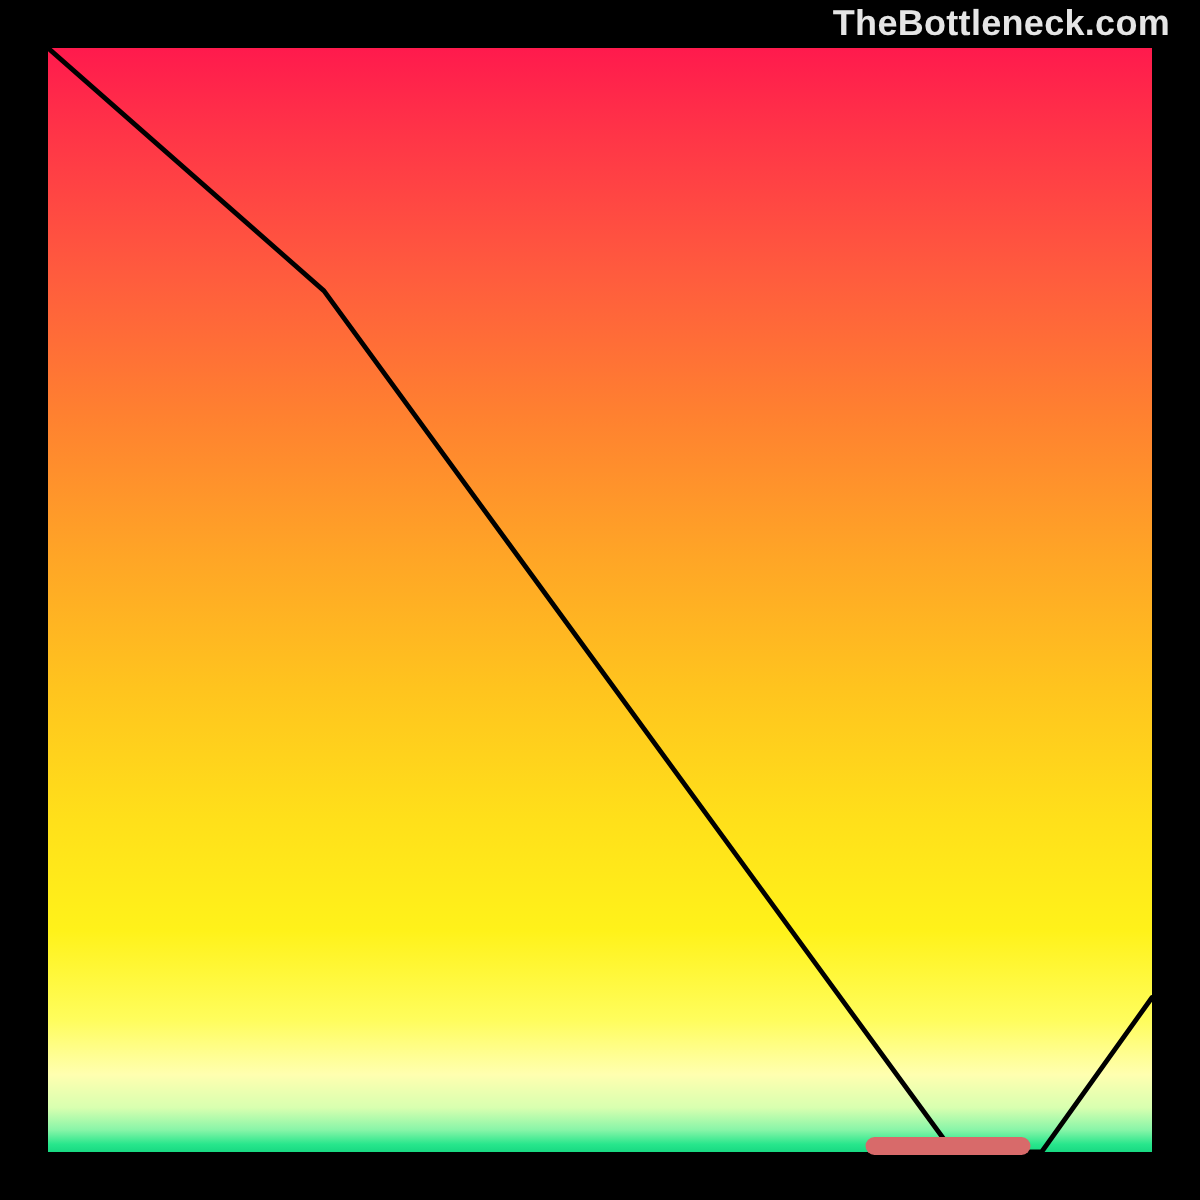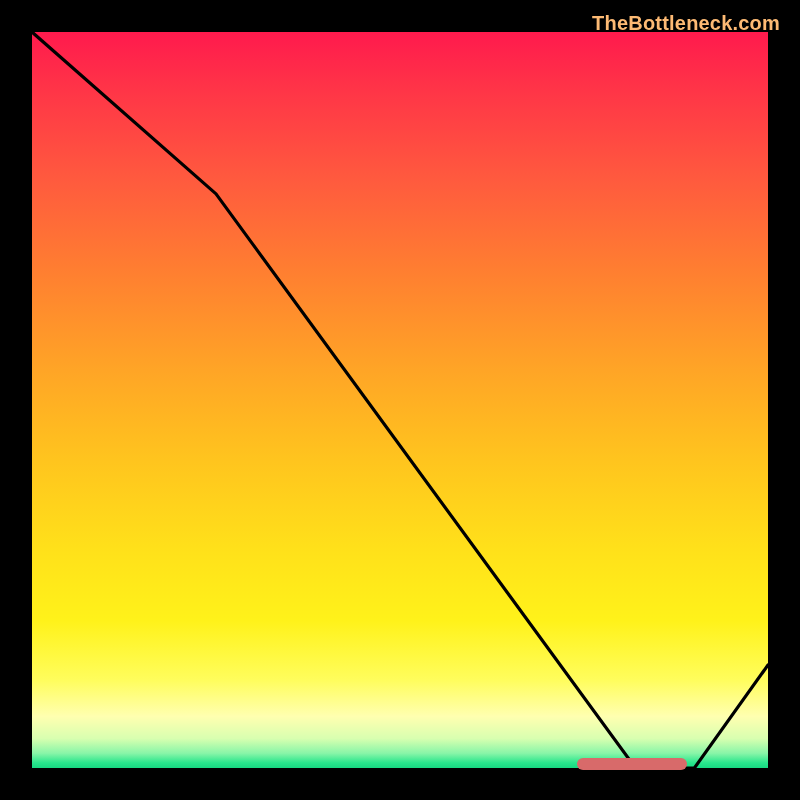--- a/index.html
+++ b/index.html
@@ -6,25 +6,25 @@
     margin: 0;
     padding: 0;
     background: #000;
     width: 800px;
     height: 800px;
     overflow: hidden;
     position: relative;
   }
   .watermark {
     position: absolute;
-    top: 12px;
+    top: 2px;
     right: 20px;
-    color: #fdba74;
+    color: #e5e5e5;
     font-family: Arial, sans-serif;
-    font-size: 20px;
+    font-size: 24px;
     font-weight: bold;
     letter-spacing: 0.2px;
   }
   .plot-area {
     position: absolute;
     left: 32px;
     top: 32px;
     width: 736px;
     height: 736px;
   }

